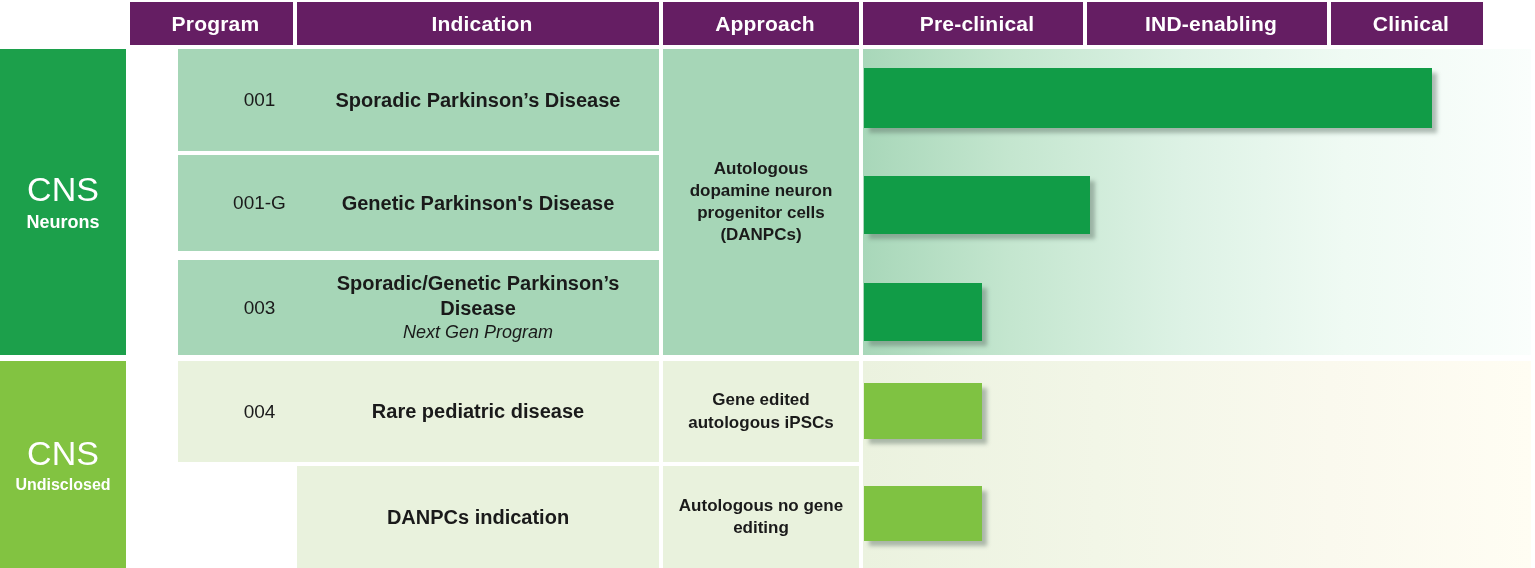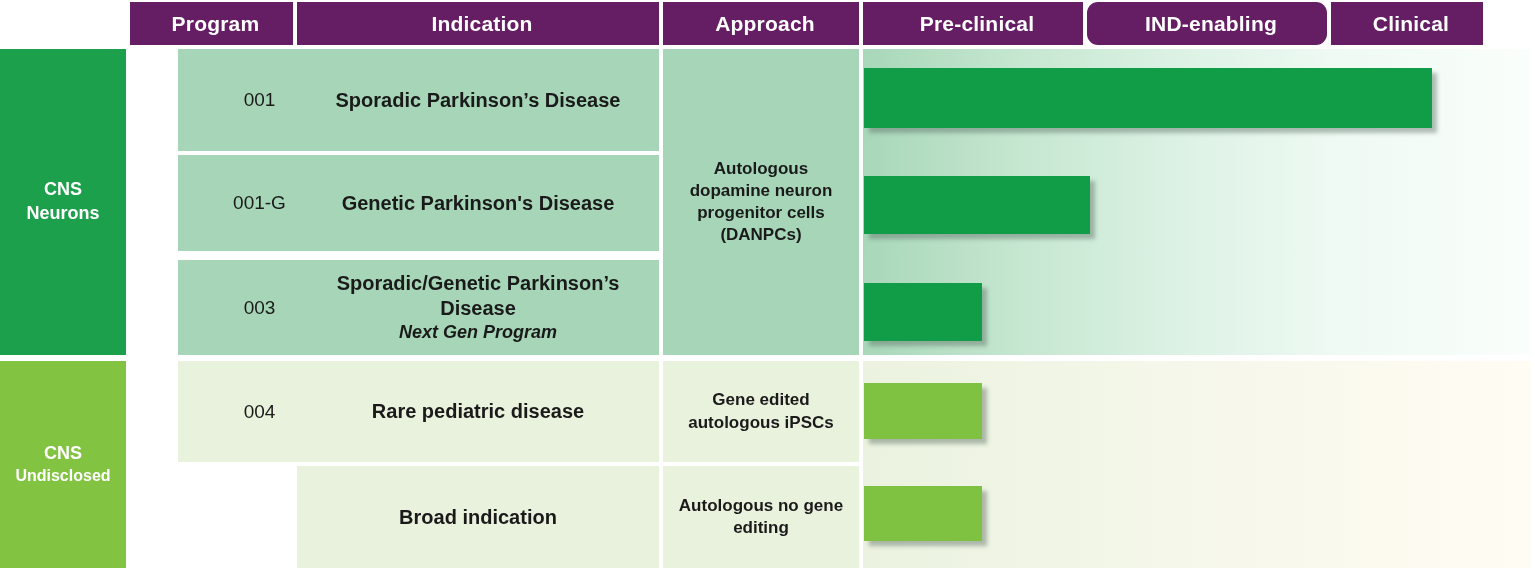--- a/index.html
+++ b/index.html
@@ -20,39 +20,39 @@
   .cell{position:absolute; display:flex; align-items:center; justify-content:center;
         text-align:center; box-sizing:border-box;}
   
   .hdr{background:var(--header-bg); color:#ffffff; font-weight:bold; font-size:21px;
        top:2px; height:43px; letter-spacing:.2px;padding-left:8px;}
   
   .c-prog{left:130px; width:163px;}
   .c-ind {left:297px; width:362px;}
   .c-app {left:663px; width:196px;}
   .c-pre {left:863px; width:220px;}
-  .c-inde{left:1087px; width:240px;border-radius:11px;}
+  .c-inde{left:1087px; width:240px;}
   .c-clin{left:1331px; width:152px;}
   
   .r1{top:49px;  height:102px;}
   .r2{top:155px; height:96px;}
   .r3{top:260px; height:95px;}
   .r4{top:361px; height:101px;}
   .r5{top:466px; height:102px;}
   .cell-green{background:var(--cell-green);}
   .cell-light{background:var(--cell-light);}
   .prog{font-size:19px;margin-left:48px;}
   .ind{font-weight:bold; font-size:20px; flex-direction:column; line-height:1.25; padding:0 10px;}
   .app{font-size:17px; line-height:1.3; padding:0 12px;font-weight:bold;}
-  .note{font-weight:bold; font-style:italic; font-size:18px;}
+  .note{font-weight:normal; font-style:italic; font-size:18px;}
   
   .side{left:0; width:126px; color:#ffffff; flex-direction:column; gap:4px;}
   .side-top{top:49px; height:306px; background:var(--side-dark);}
   .side-bot{top:361px; height:207px; background:var(--side-light);}
-  .side-big{font-size:18px; font-weight:bold; line-height:1.1;}
+  .side-big{font-size:34px; font-weight:normal; line-height:1.1;}
   .side-sub{font-size:18px; font-weight:bold;}
   
   .app-merged{left:663px; width:196px; top:49px; height:306px; background:var(--cell-green);}
   
   .stage-top{left:863px; width:668px; top:49px; height:306px;
     background:linear-gradient(90deg,#A8D7B9 0%,#C4E6CF 22%,#DDF2E5 48%,#EFFAF3 72%,#FAFEFC 100%);}
   .stage-bot{left:863px; width:668px; top:361px; height:207px;
     background:linear-gradient(90deg,#EBF2DF 0%,#F2F6E7 35%,#FAF9EE 70%,#FFFDF3 100%);}
   
   .bar{position:absolute; left:864px; box-shadow:5px 5px 4px rgba(90,110,100,0.45);}
@@ -97,21 +97,21 @@
     <div>Sporadic/Genetic Parkinson’s Disease</div>
     <div class="note">Next Gen Program</div>
   </div>
 
   <div class="cell app app-merged">Autologous dopamine neuron progenitor cells (DANPCs)</div>
 
   <div class="cell cell-light prog c-prog r4">004</div>
   <div class="cell cell-light ind  c-ind  r4">Rare pediatric disease</div>
   <div class="cell cell-light app  c-app  r4">Gene edited autologous iPSCs</div>
 
-  <div class="cell cell-light ind  c-ind  r5">Broad indication</div>
+  <div class="cell cell-light ind  c-ind  r5">DANPCs indication</div>
   <div class="cell cell-light app  c-app  r5">Autologous no gene editing</div>
 
   <div class="bar bar-1" style="width: 568px; background: rgb(17, 156, 71);"></div>
   <div class="bar bar-2" style="width: 226px; background: rgb(17, 156, 71);"></div>
   <div class="bar bar-3" style="width: 118px; background: rgb(17, 156, 71);"></div>
   <div class="bar bar-4" style="width: 118px; background: rgb(127, 194, 66);"></div>
   <div class="bar bar-5" style="width: 118px; background: rgb(127, 194, 66);"></div>
 
 </div>
 

